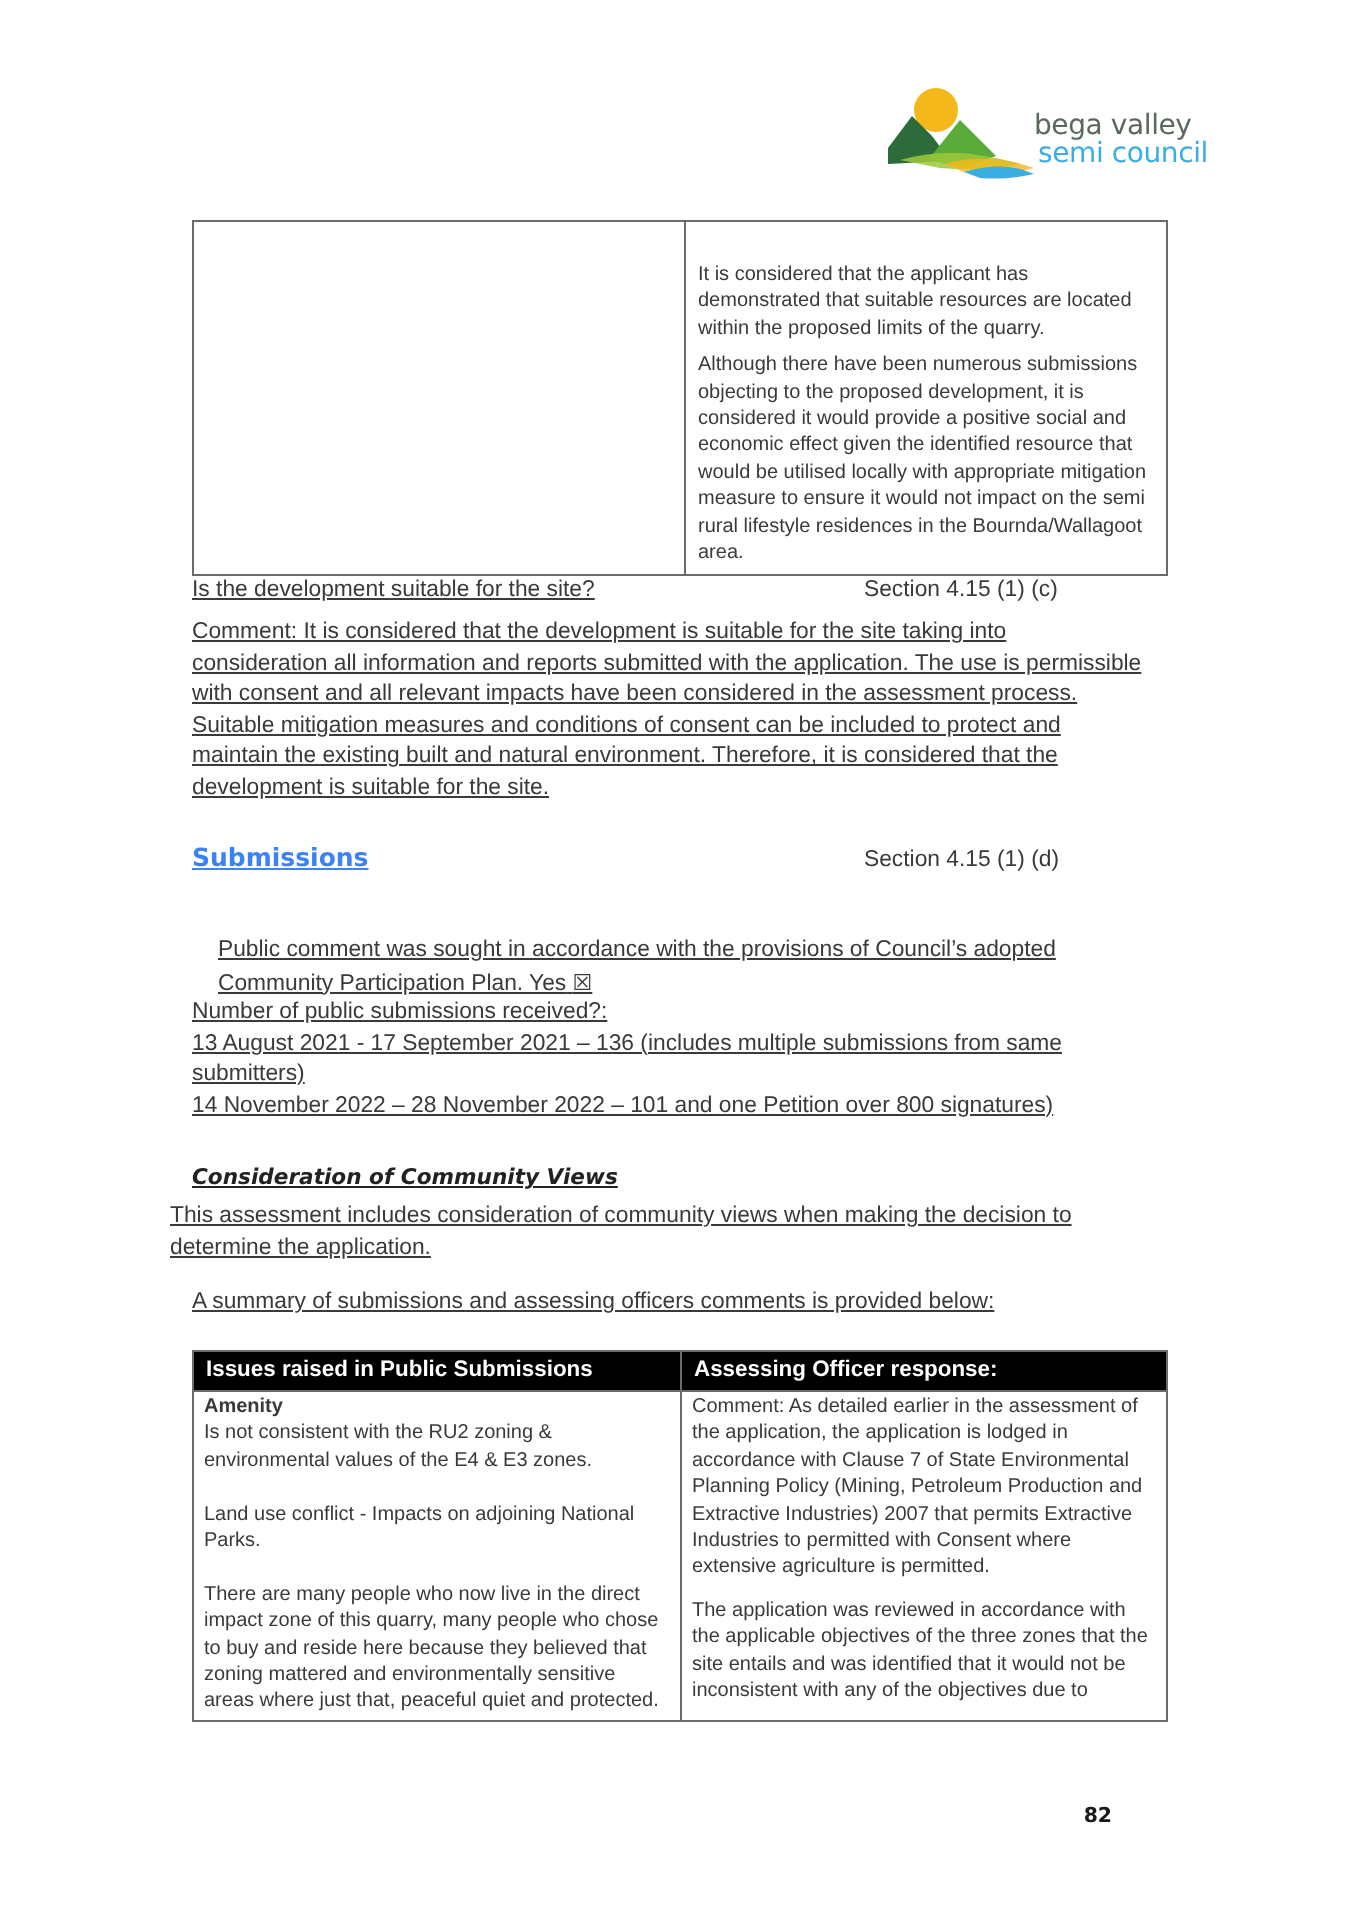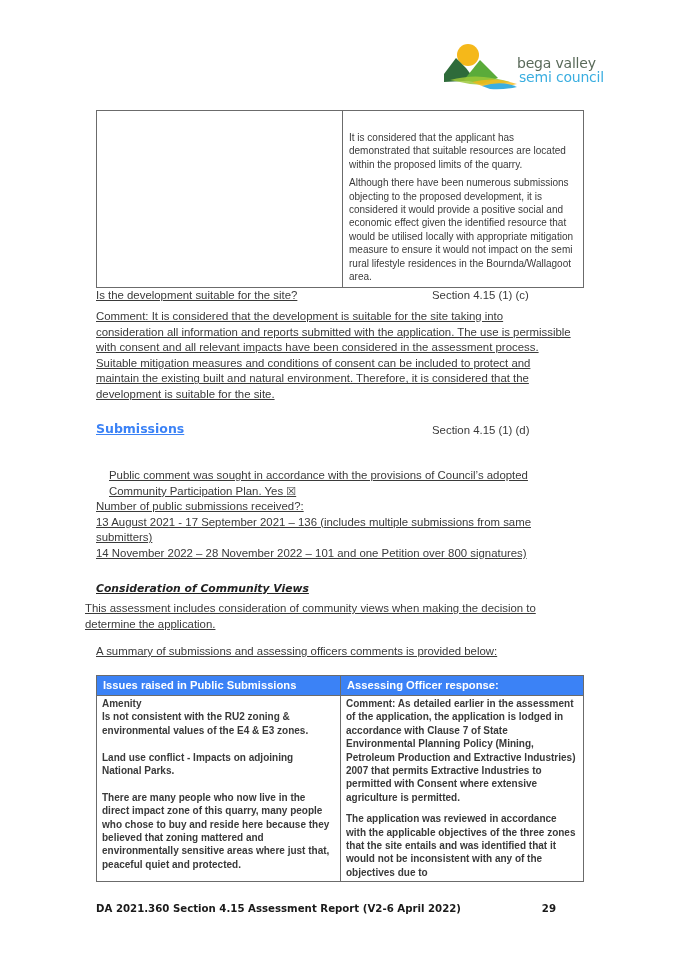--- a/index.html
+++ b/index.html
@@ -15,25 +15,25 @@
   .t1 { left: 96px; top: 110px; width: 488px; }
   .t1 td.left { width: 243px; }
   .t1 td.right { padding: 20px 6px 4px 6px; font-size: 10px; line-height: 13.4px; color: #3a3a3a; }
   .t1 p { margin: 0 0 5px 0; }
   .t1 p:last-child { margin-bottom: 0; }
   .abs { position: absolute; text-decoration: underline; }
   .sec-ref { position: absolute; left: 432px; }
   .heading-sub { color: #3b82f6; font-weight: bold; font-size: 12.5px; font-family: "DejaVu Sans", sans-serif; }
   .italic-h { font-family: "DejaVu Sans", sans-serif; font-style: italic; font-weight: bold; font-size: 10.8px; color: #222; }
   .t2 { left: 96px; top: 675px; width: 488px; }
-  .t2 th { background: #3b82f6; color: #ffffff; text-align: left; font-weight: bold; font-size: 11.2px;
+  .t2 th { background: #000000; color: #ffffff; text-align: left; font-weight: bold; font-size: 11.2px;
            padding: 3px 6px 4px 6px; border: 1.5px solid #6b6b6b; }
   .t2 td { padding: 1px 5px 2px 5px; font-size: 10px; line-height: 13.4px; color: #3a3a3a; }
   .t2 td.c1 { width: 233px; }
-  .t2 p { margin: 0 0 8px 0; font-weight: bold; }
+  .t2 p { margin: 0 0 8px 0; }
   .t2 .c1 p { margin: 0 0 13.4px 0; }
   .t2 p:last-child { margin-bottom: 0; }
   .footer { position: absolute; top: 903px; left: 96px; width: 460px; font-family: "DejaVu Sans", sans-serif;
             font-weight: bold; font-size: 10.2px; color: #1a1a1a; }
   .footer .page { position: absolute; right: 0; top: 0; }
   .checkbox { font-family: "DejaVu Sans", sans-serif; font-size: 11px; }
 </style>
 </head>
 <body>
 
@@ -103,15 +103,14 @@
       </td>
       <td>
         <p>Comment: As detailed earlier in the assessment of the application, the application is lodged in accordance with Clause 7 of State Environmental Planning Policy (Mining, Petroleum Production and Extractive Industries) 2007 that permits Extractive Industries to permitted with Consent where extensive agriculture is permitted.</p>
         <p>The application was reviewed in accordance with the applicable objectives of the three zones that the site entails and was identified that it would not be inconsistent with any of the objectives due to</p>
       </td>
     </tr>
   </tbody>
 </table>
 
 <div class="footer">
-  <span>DA 2021.360 Section 4.15 Assessment Report (V2-6 April 2022)</span>
-  <span class="page">29</span>
+  <span class="page">82</span>
 </div>
 
 </body></html>

